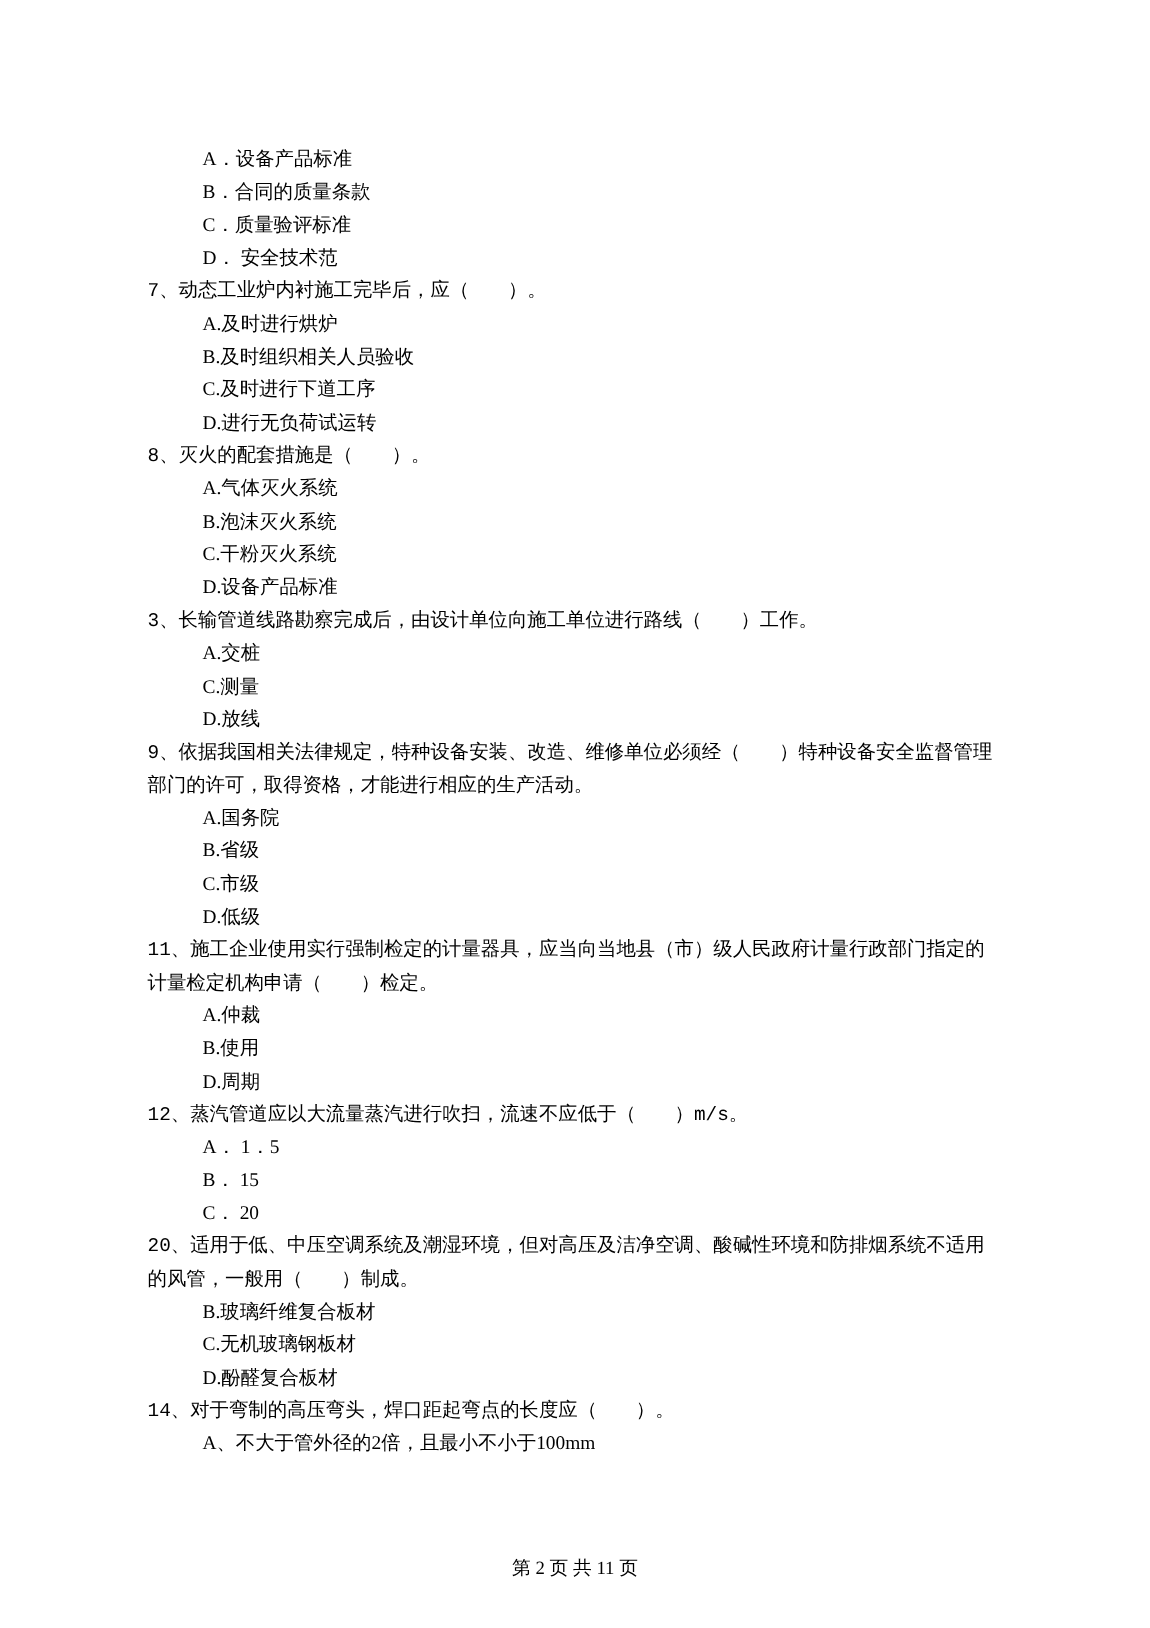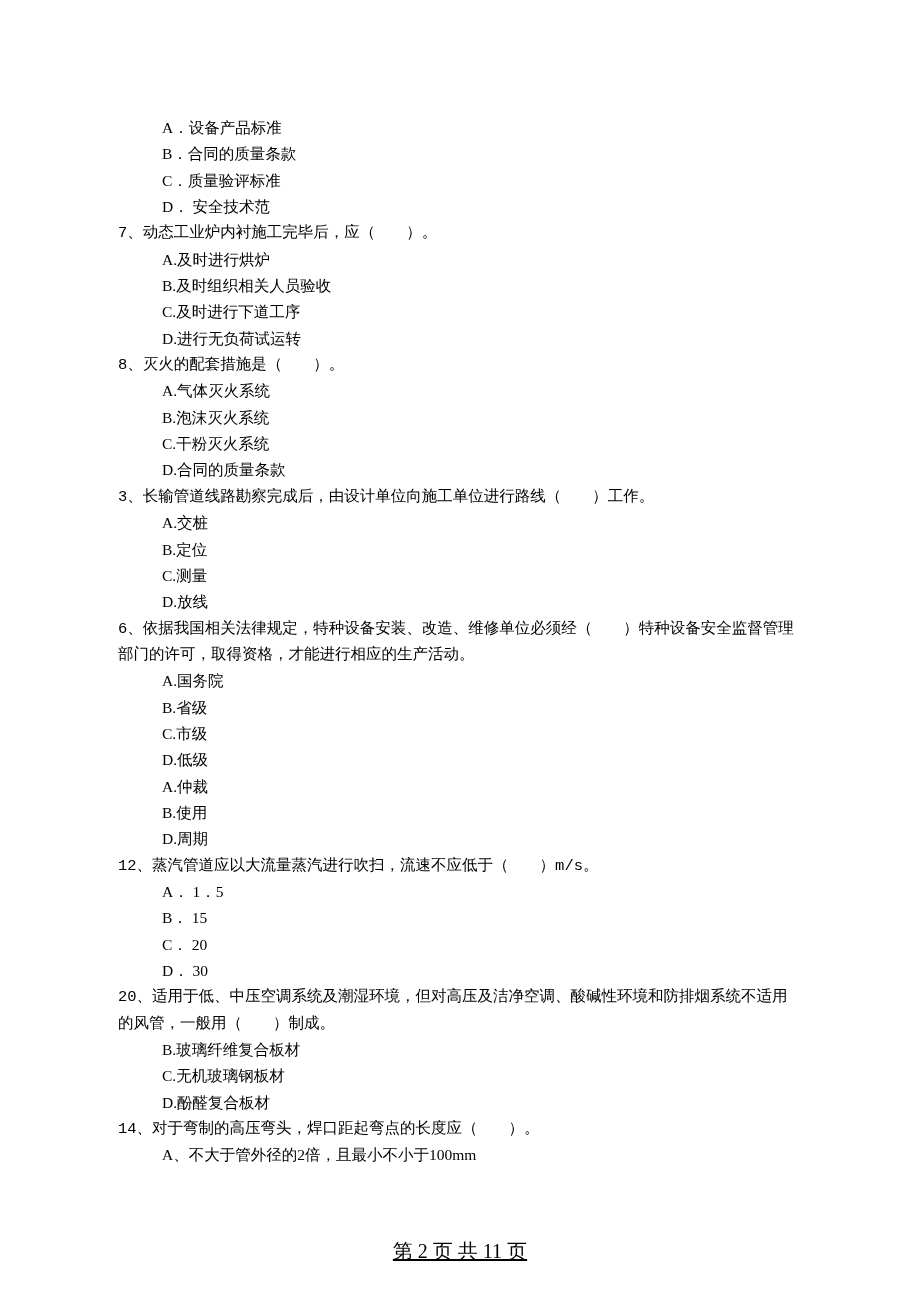--- a/index.html
+++ b/index.html
@@ -24,22 +24,21 @@
   .question {
     padding-left: 0;
     font-family: Liberation Mono, monospace;
   }
   .footer {
     position: absolute;
     bottom: 34px;
     width: 100%;
     left: 0;
     text-align: center;
-    font-size: 20px;
-    text-decoration: underline;
+    font-size: 15px;
   }
 </style>
 </head>
 <body>
 
 <div class="page">
 
   <div class="option">A．设备产品标准</div>
   <div class="option">B．合同的质量条款</div>
   <div class="option">C．质量验评标准</div>
@@ -48,43 +47,42 @@
   <div class="question">7、动态工业炉内衬施工完毕后，应（　　）。</div>
   <div class="option">A.及时进行烘炉</div>
   <div class="option">B.及时组织相关人员验收</div>
   <div class="option">C.及时进行下道工序</div>
   <div class="option">D.进行无负荷试运转</div>
 
   <div class="question">8、灭火的配套措施是（　　）。</div>
   <div class="option">A.气体灭火系统</div>
   <div class="option">B.泡沫灭火系统</div>
   <div class="option">C.干粉灭火系统</div>
-  <div class="option">D.合同的质量条款</div>
+  <div class="option">D.设备产品标准</div>
 
   <div class="question">3、长输管道线路勘察完成后，由设计单位向施工单位进行路线（　　）工作。</div>
   <div class="option">A.交桩</div>
-  <div class="option">B.定位</div>
   <div class="option">C.测量</div>
   <div class="option">D.放线</div>
 
-  <div class="question">6、依据我国相关法律规定，特种设备安装、改造、维修单位必须经（　　）特种设备安全监督管理部门的许可，取得资格，才能进行相应的生产活动。</div>
+  <div class="question">9、依据我国相关法律规定，特种设备安装、改造、维修单位必须经（　　）特种设备安全监督管理部门的许可，取得资格，才能进行相应的生产活动。</div>
   <div class="option">A.国务院</div>
   <div class="option">B.省级</div>
   <div class="option">C.市级</div>
   <div class="option">D.低级</div>
 
+  <div class="question">11、施工企业使用实行强制检定的计量器具，应当向当地县（市）级人民政府计量行政部门指定的计量检定机构申请（　　）检定。</div>
   <div class="option">A.仲裁</div>
   <div class="option">B.使用</div>
   <div class="option">D.周期</div>
 
   <div class="question">12、蒸汽管道应以大流量蒸汽进行吹扫，流速不应低于（　　）m/s。</div>
   <div class="option">A． 1．5</div>
   <div class="option">B． 15</div>
   <div class="option">C． 20</div>
-  <div class="option">D． 30</div>
 
   <div class="question">20、适用于低、中压空调系统及潮湿环境，但对高压及洁净空调、酸碱性环境和防排烟系统不适用的风管，一般用（　　）制成。</div>
   <div class="option">B.玻璃纤维复合板材</div>
   <div class="option">C.无机玻璃钢板材</div>
   <div class="option">D.酚醛复合板材</div>
 
   <div class="question">14、对于弯制的高压弯头，焊口距起弯点的长度应（　　）。</div>
   <div class="option">A、不大于管外径的2倍，且最小不小于100mm</div>
 
   <div class="footer">第 2 页 共 11 页</div>

